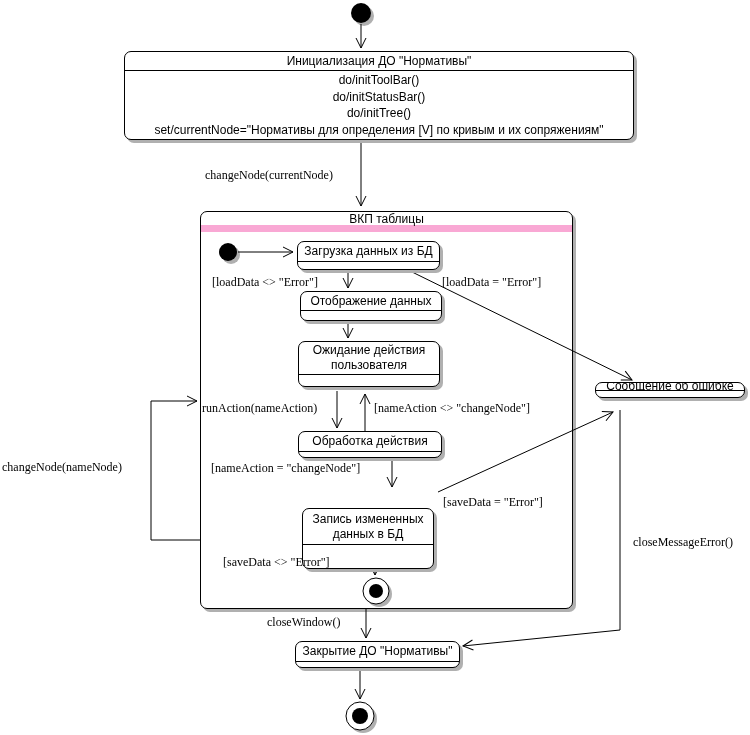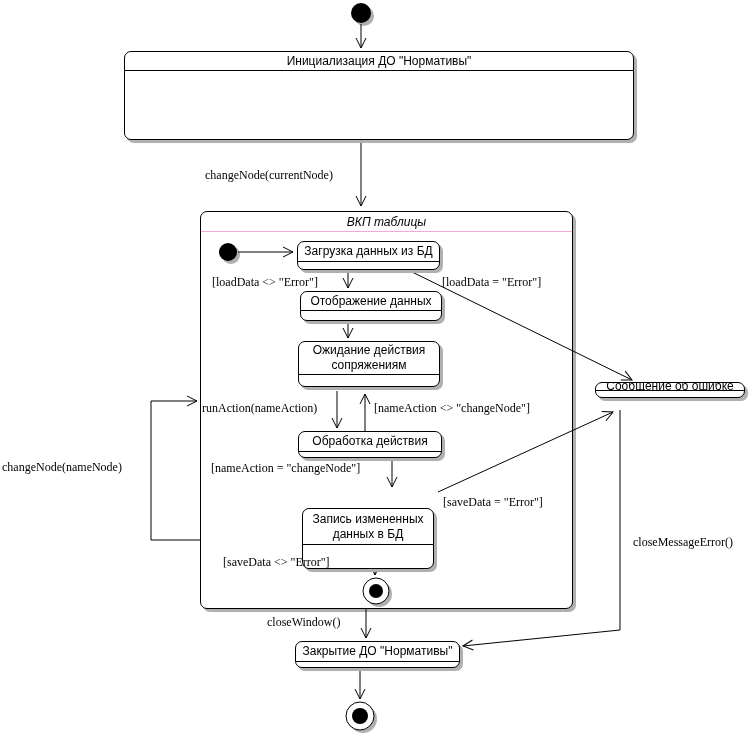--- a/index.html
+++ b/index.html
@@ -8,21 +8,21 @@
   .canvas { position:relative; width:750px; height:735px; background:#fff; overflow:hidden; font-size:12px; }
   .layer-svg { position:absolute; left:0; top:0; width:750px; height:735px; z-index:2; }
   .box { position:absolute; background:#fff; border:1px solid #000; border-radius:7px;
          box-shadow:3px 3px 0 #b0b0b0; z-index:3; display:flex; flex-direction:column; }
   .box .name { flex:1; display:flex; flex-direction:column; align-items:center; justify-content:center;
                border-bottom:1px solid #000; text-align:center; line-height:1.25; padding:0 3px;
                white-space:nowrap; overflow:hidden; }
   .box .tail { flex:none; }
   .composite { z-index:1; }
   .composite .comp-title { flex:none; height:20px; display:flex; align-items:center; justify-content:center;
-               border-bottom:1px solid #f9a8d4;font-style:italic; }
+               border-bottom:7px solid #f9a8d4; }
   .composite .comp-body { flex:1; }
   .initbox .name { flex:none; height:19px; }
   .initbox .actions { flex:1; display:flex; flex-direction:column; justify-content:space-around;
                align-items:center; padding:1px 2px; }
   .initbox .action { text-align:center; white-space:nowrap; }
   .lbl { position:absolute; z-index:4; white-space:nowrap;font-family:Liberation Serif, serif; }
 </style>
 </head>
 <body>
 
@@ -61,41 +61,47 @@
     <line x1="408" y1="270" x2="632" y2="380" stroke="#000" marker-end="url(#arrow)"></line>
     <line x1="438" y1="492" x2="613" y2="412" stroke="#000" marker-end="url(#arrow)"></line>
     <polyline points="200,540 151,540 151,401 197,401" fill="none" stroke="#000" marker-end="url(#arrow)"></polyline>
     <line x1="366" y1="609" x2="366" y2="638" stroke="#000" marker-end="url(#arrow)"></line>
     <polyline points="620,410 620,630 463,646" fill="none" stroke="#000" marker-end="url(#arrow)"></polyline>
     <line x1="360" y1="668" x2="360" y2="699" stroke="#000" marker-end="url(#arrow)"></line>
   </svg>
 
   <div class="box initbox" style="left:124px;top:51px;width:510px;height:89px">
     <div class="name">Инициализация ДО "Нормативы"</div>
+    <div class="actions">
+      <div class="action">do/initToolBar()</div>
+      <div class="action">do/initStatusBar()</div>
+      <div class="action">do/initTree()</div>
+      <div class="action">set/currentNode="Нормативы для определения [V] по кривым и их сопряжениям"</div>
+    </div>
   </div>
 
   <div class="box composite" style="left:200px;top:211px;width:373px;height:398px">
     <div class="comp-title">ВКП таблицы</div>
     <div class="comp-body"></div>
   </div>
 
   <div class="box" style="left:300px;top:291px;width:142px;height:30px">
     <div class="name">Отображение данных</div>
     <div class="tail" style="height:9px"></div>
   </div>
 
   <div class="box" style="left:297px;top:241px;width:143px;height:29px">
     <div class="name">Загрузка данных из БД</div>
     <div class="tail" style="height:7px"></div>
   </div>
 
   <div class="box" style="left:298px;top:341px;width:142px;height:46px">
     <div class="name">
       <span>Ожидание действия</span>
-      <span>сопряжениям</span>
+      <span>пользователя</span>
     </div>
     <div class="tail" style="height:11px"></div>
   </div>
 
   <div class="box" style="left:298px;top:431px;width:144px;height:27px">
     <div class="name">Обработка действия</div>
     <div class="tail" style="height:5px"></div>
   </div>
 
   <div class="box" style="left:302px;top:508px;width:132px;height:61px">

